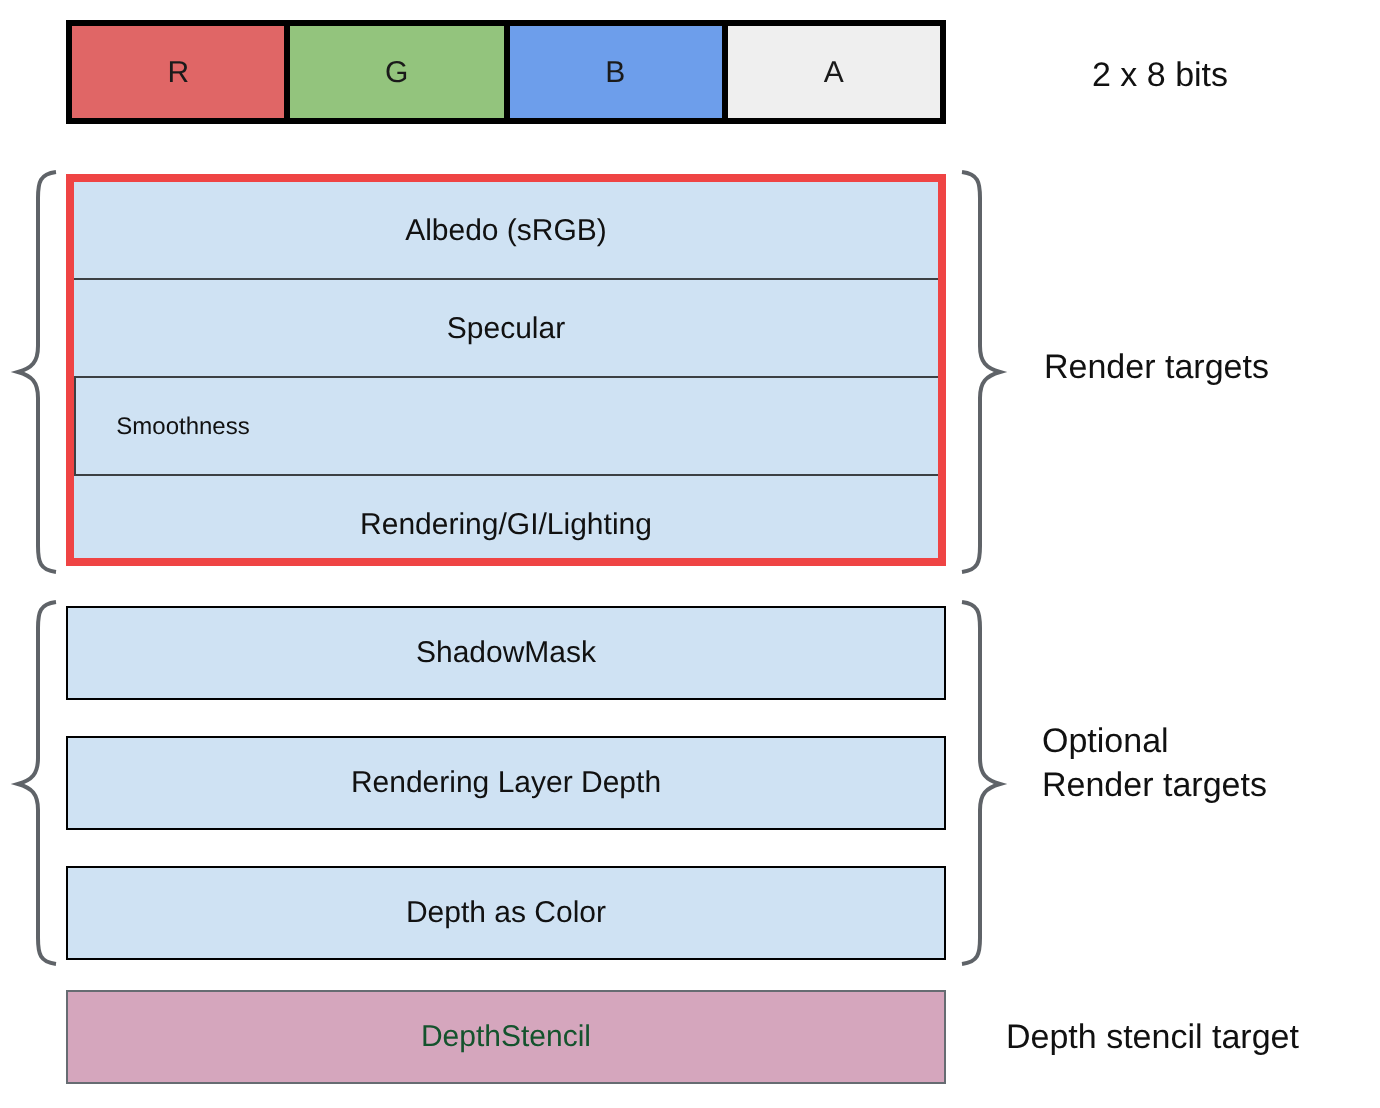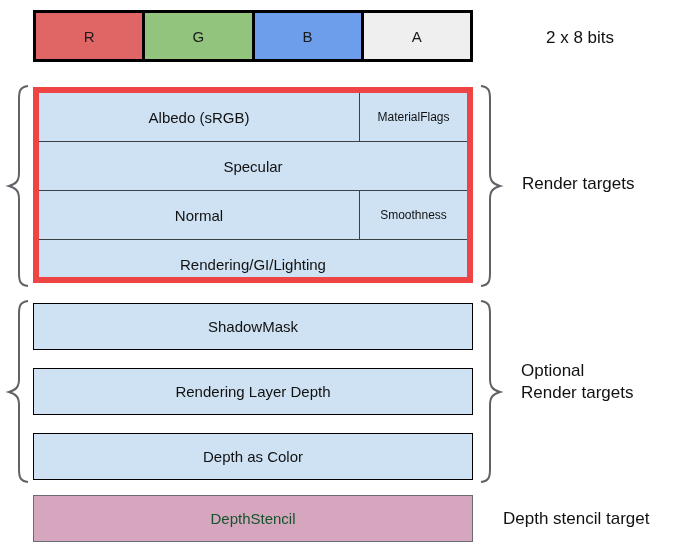--- a/index.html
+++ b/index.html
@@ -41,21 +41,21 @@
   }
   .channel-cell:last-child { border-right: none; }
 
   
   #rt-table {
     left: 33px;
     top: 87px;
     width: 440px;
     height: 196px;
     box-sizing: border-box;
-    border: 6px solid #ef4444;
+    border: 4px solid #ef4444;
     background: #cfe2f3;
   }
   .rt-row {
     display: flex;
     height: 49px;
     box-sizing: border-box;
     border-bottom: 1px solid #3c4043;
   }
   .rt-row:last-child { border-bottom: none; }
   .rt-main {
@@ -155,29 +155,27 @@
     <span>A</span>
   </div>
 </div>
 
 <div class="abs side-label" id="label-bits">2 x 8 bits</div>
 
 <div class="abs" id="rt-table">
 
   <div class="rt-row">
     <div class="rt-main">Albedo (sRGB)</div>
-    <div class="rt-sub">MaterialFlags</div>
   </div>
 
   <div class="rt-row">
     <div class="rt-main">Specular</div>
   </div>
 
   <div class="rt-row">
-    <div class="rt-main">Normal</div>
     <div class="rt-sub">Smoothness</div>
   </div>
 
   <div class="rt-row full">
     <div class="rt-main">Rendering/GI/Lighting</div>
   </div>
 
 </div>
 
 <svg class="abs brace" id="brace-rt-left" width="26" height="202" viewBox="0 0 26 202">

